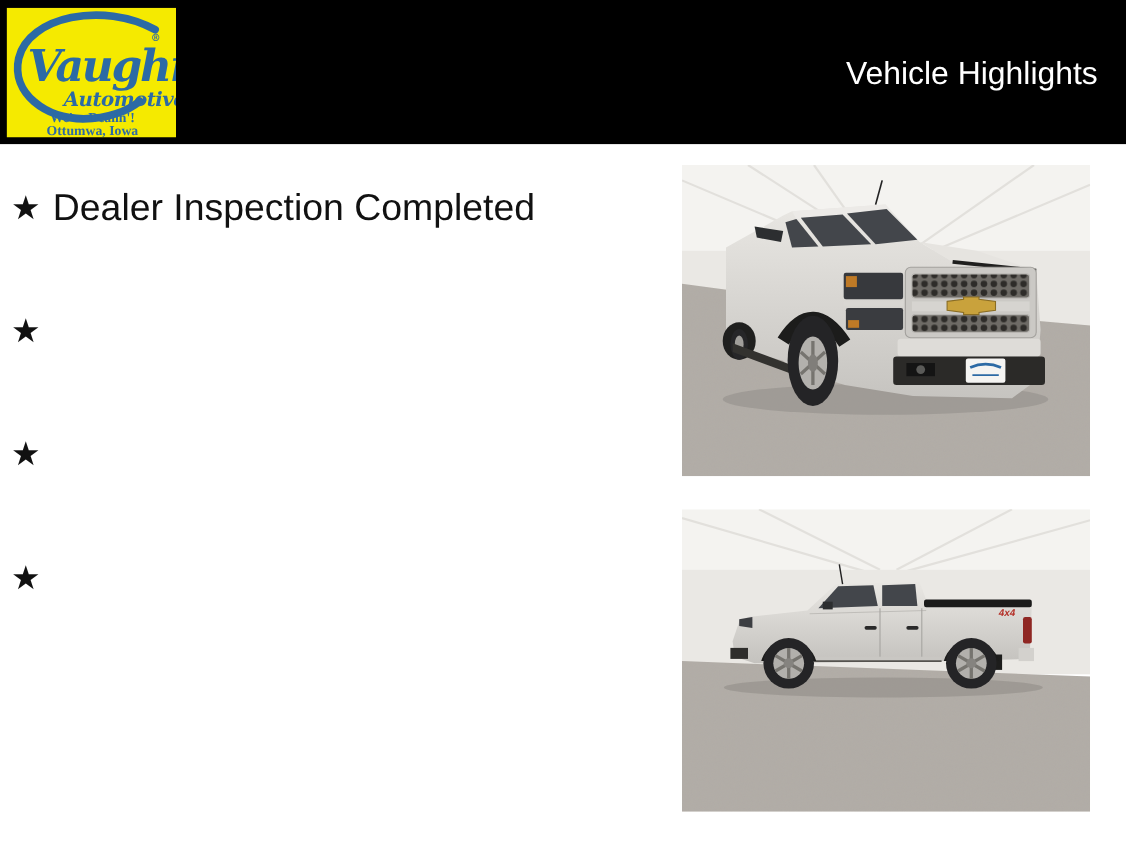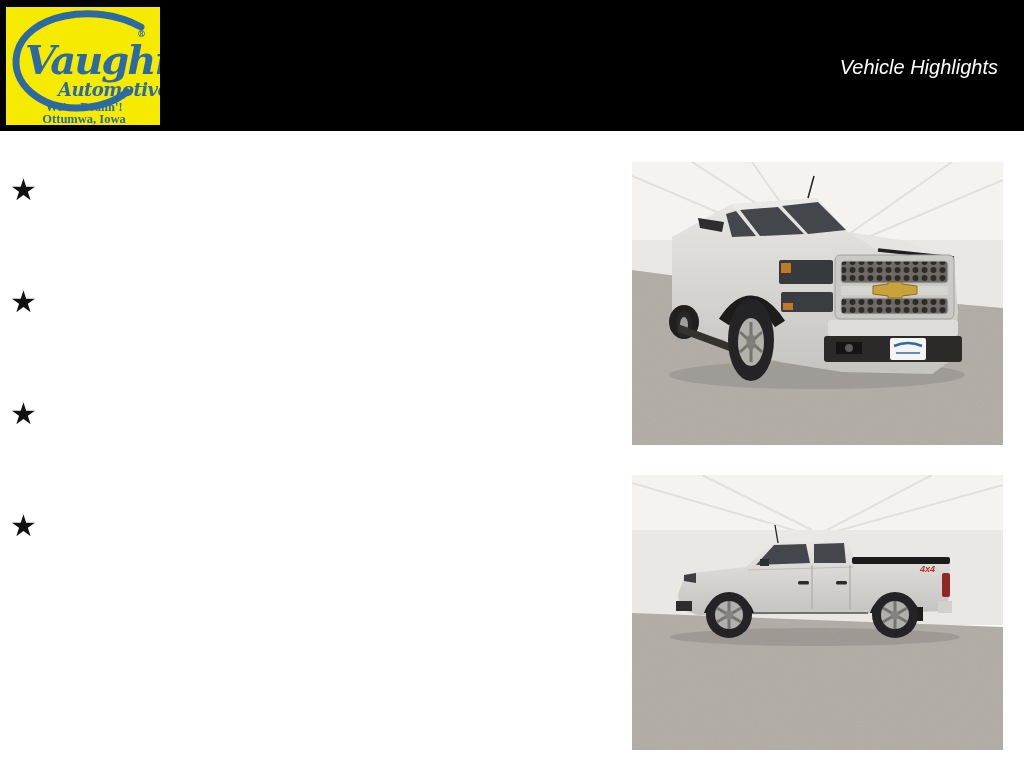--- a/index.html
+++ b/index.html
@@ -8,26 +8,26 @@
     --photo-ceiling:#f4f3f0; --photo-wall:#eae8e4; --photo-floor:#b2ada7;
     --truck-silver:#d7d5d1; --bowtie-gold:#c9a23c; --decal-red:#b5342c;
   }
   html,body{margin:0;padding:0;background:#fff;}
   .canvas{position:relative;width:1024px;height:768px;background:var(--page-bg);
           font-family:"Liberation Sans",sans-serif;overflow:hidden;}
   .topbar{position:absolute;left:0;top:0;width:1024px;height:131px;background:var(--header-bg);}
   .logo-box{position:absolute;left:6px;top:7px;width:154px;height:118px;}
   .logo-box svg{display:block;width:100%;height:100%;}
   .page-title{position:absolute;top:51px;right:26px;color:var(--title-text);
-              font-size:20px;line-height:32px;letter-spacing:0;font-style:italic;}
+              font-size:29px;line-height:32px;letter-spacing:0;}
   .highlights{position:absolute;left:10px;top:166px;width:565px;margin:0;padding:0;list-style:none;}
   .highlights li{display:flex;align-items:flex-start;margin:0 0 65px 0;}
   .star{flex:0 0 38px;width:38px;font-size:30px;line-height:47px;color:var(--body-text);}
   .htext{font-size:34px;line-height:47px;color:var(--body-text);white-space:pre-line;}
-  .photo{position:absolute;margin:12px;padding:0;}
+  .photo{position:absolute;margin:0;padding:0;}
   .photo svg{display:block;width:100%;height:100%;}
   .photo1{left:620px;top:150px;width:371px;height:283px;}
   .photo2{left:620px;top:463px;width:371px;height:275px;}
   .ph-ceiling{fill:var(--photo-ceiling);} .ph-wall{fill:var(--photo-wall);}
   .ph-floor{fill:var(--photo-floor);}
   .bowtie{fill:var(--bowtie-gold);stroke:#8a6d24;stroke-width:1;}
   .ceil-line{stroke:#e2e0dc;stroke-width:2;fill:none;}
   .glass{fill:#43464b;}
   .logo-script{font-family:"DejaVu Serif","Liberation Serif",serif;font-style:italic;font-weight:bold;fill:var(--logo-blue);}
   .logo-serif{font-family:"Liberation Serif",serif;font-weight:bold;fill:var(--logo-blue);}
@@ -48,20 +48,21 @@
         <text x="78" y="104" font-size="12.5" text-anchor="middle" class="logo-serif">We're Dealin'!</text>
         <text x="78" y="116" font-size="12.5" text-anchor="middle" class="logo-serif">Ottumwa, Iowa</text>
       </svg>
     </div>
     <div class="page-title">Vehicle Highlights</div>
   </header>
 
   <ul class="highlights">
     <li>
       <span class="star">★</span>
+      <span class="htext">Dealer Inspection Completed</span>
     </li>
     <li>
       <span class="star">★</span>
     </li>
     <li>
       <span class="star">★</span>
     </li>
     <li>
       <span class="star">★</span>
     </li>

